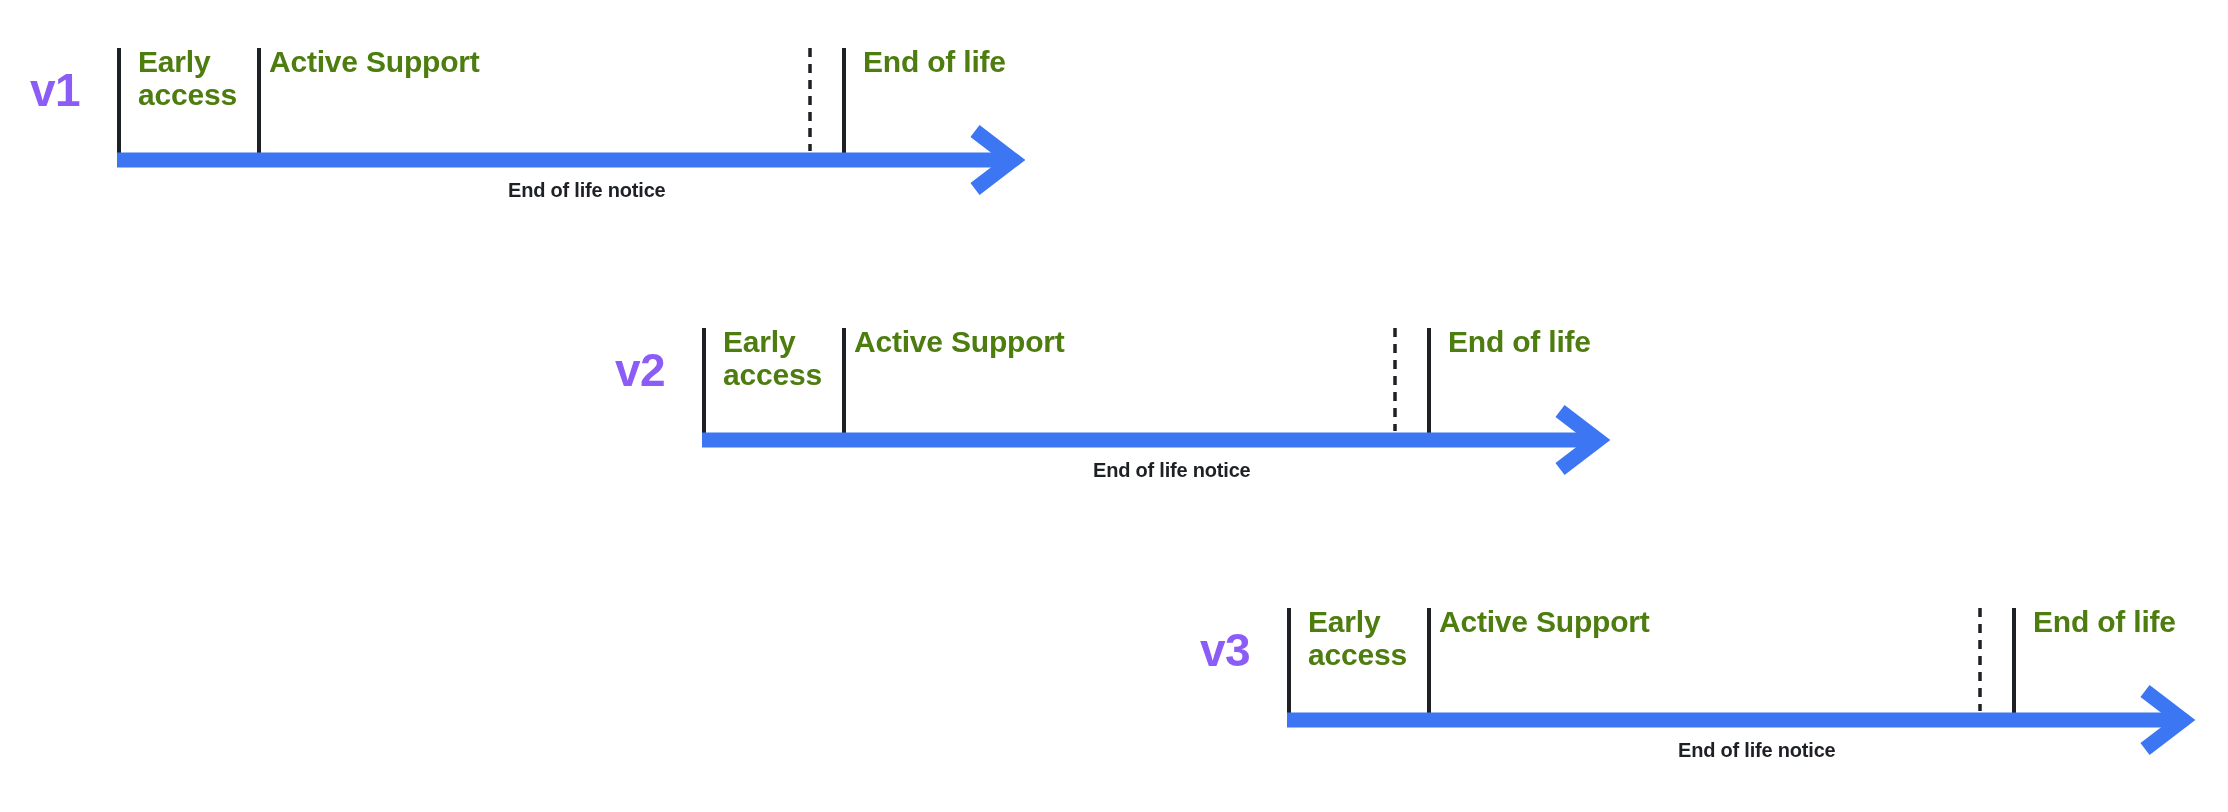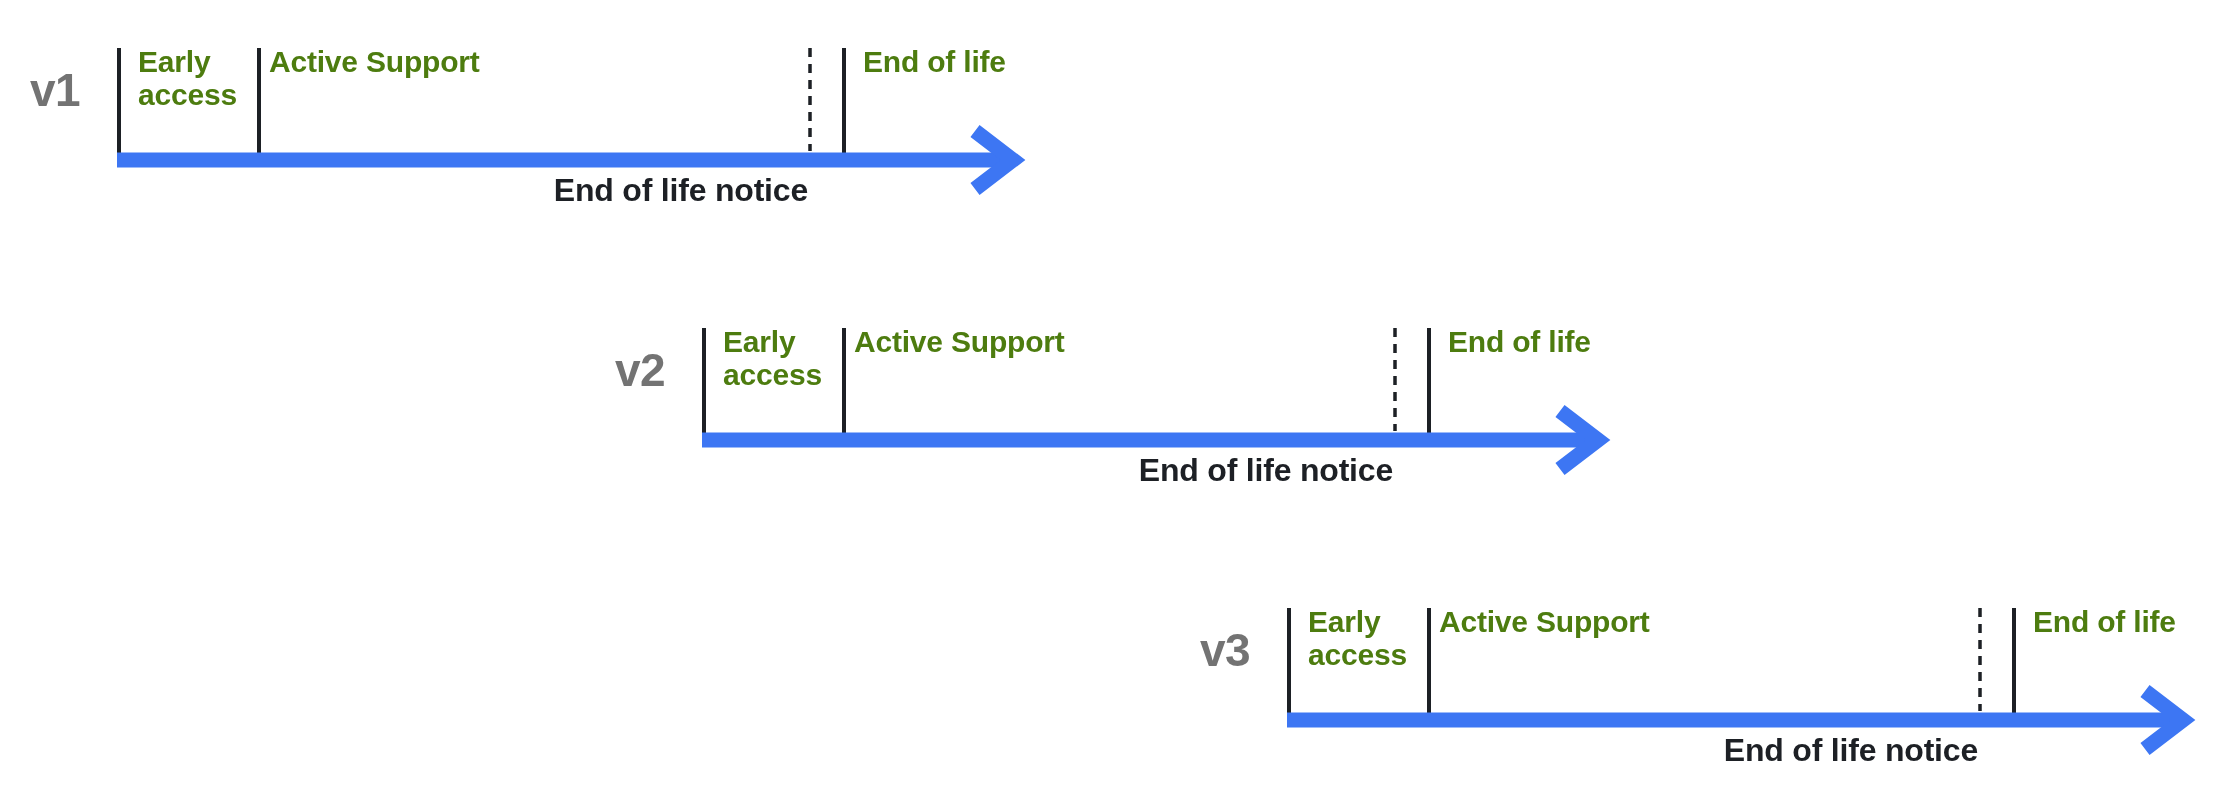--- a/index.html
+++ b/index.html
@@ -32,42 +32,41 @@
     display: block;
   }
   .version-label {
     position: absolute;
     left: 3px;
     top: 24px;
     font-size: 46px;
     font-weight: 700;
     line-height: 1.0;
     letter-spacing: -0.5px;
-    color: #737373;
+    color: #8b5cf6;
   }
   .seg-label {
     position: absolute;
     top: 2px;
     font-size: 30px;
     font-weight: 700;
     line-height: 33px;
     letter-spacing: -0.2px;
     white-space: pre-line;
     color: #4d7c0f;
   }
   .label-early    { left: 111px; }
   .label-active   { left: 242px; }
   .label-eol      { left: 836px; white-space: nowrap; }
   .label-notice {
     position: absolute;
     left: 481px;
     top: 131px;
     width: 300px;
-    text-align: right;
-    font-size: 32px;
+    font-size: 20px;
     font-weight: 700;
     line-height: 33px;
     letter-spacing: -0.2px;
     white-space: nowrap;
     color: #1d2025;
   }
 </style>
 </head>
 <body>
 

